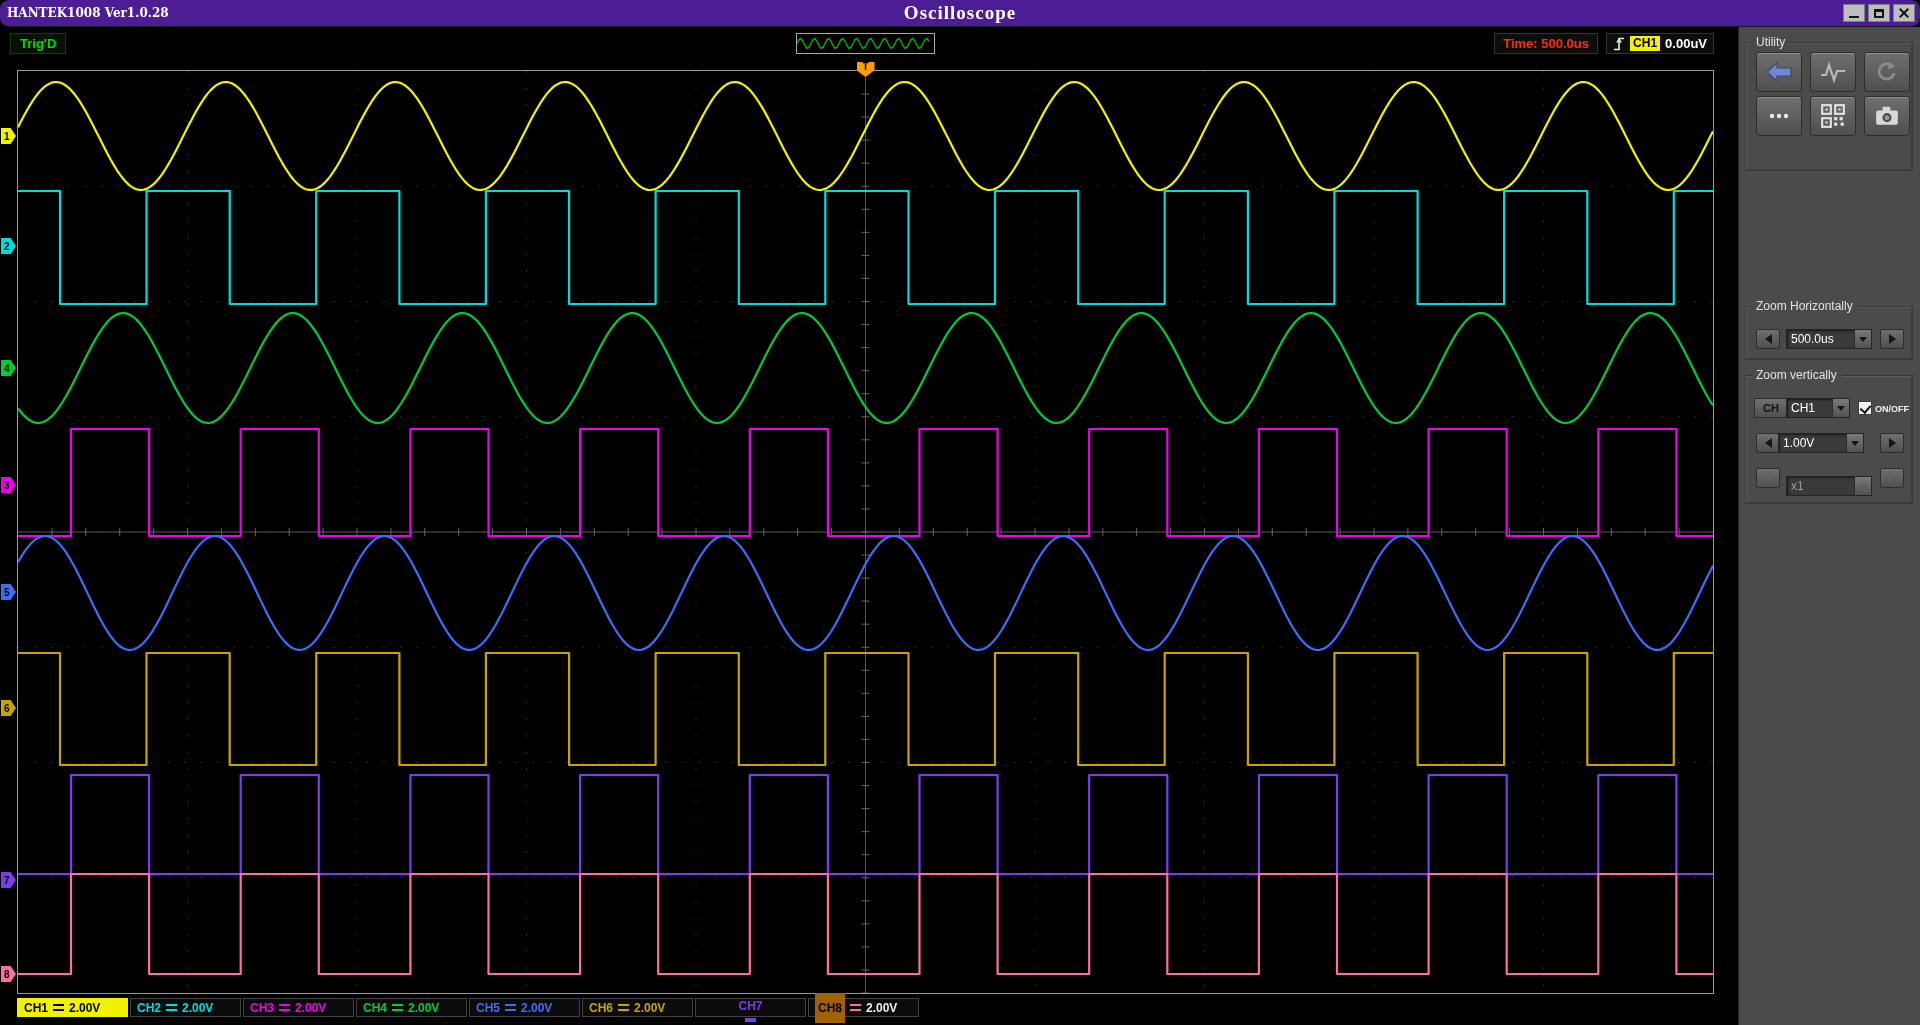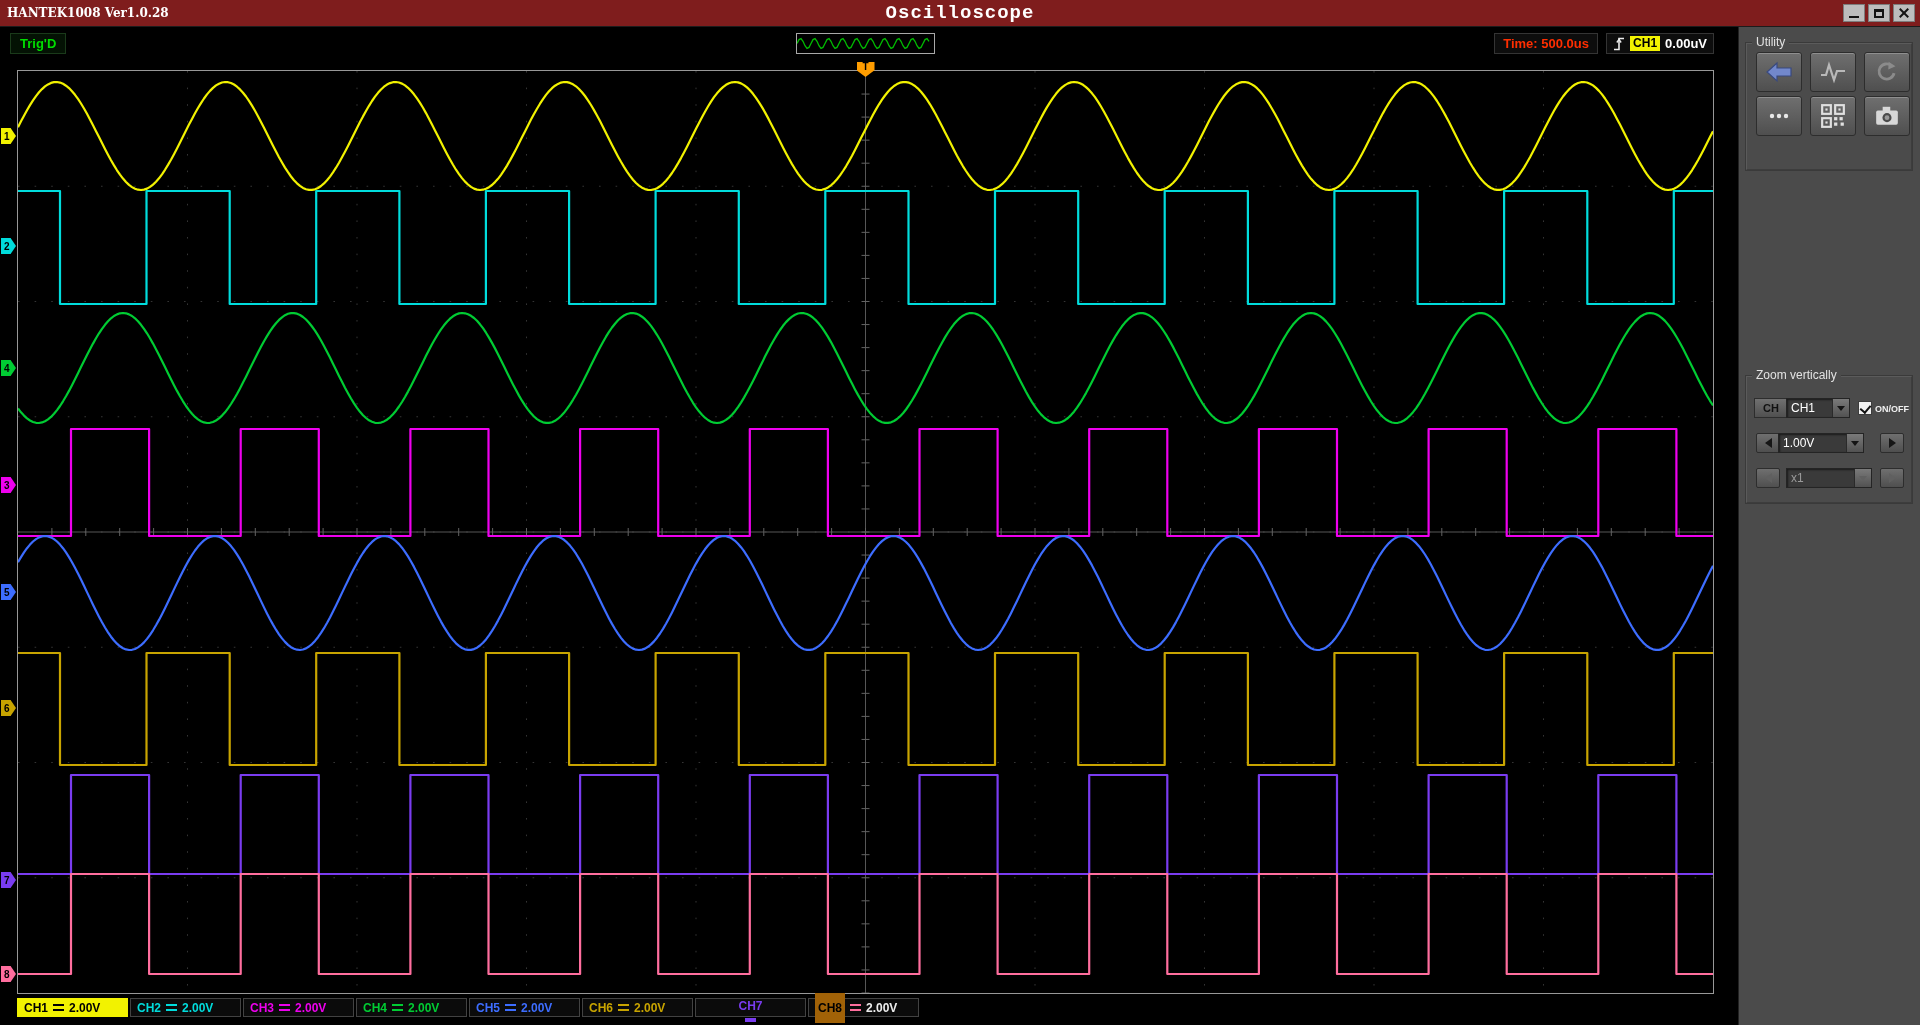--- a/index.html
+++ b/index.html
@@ -1,25 +1,25 @@
 <!DOCTYPE html>
 <html><head>
 <meta charset="utf-8">
 <style>
   * { box-sizing: border-box; margin: 0; padding: 0; }
   html,body { width:1920px; height:1025px; overflow:hidden; background:#000;
               font-family:"Liberation Sans",sans-serif; position:relative; }
 
   
   .titlebar { position:absolute; left:0; top:0; width:1920px; height:27px;
-              background:#7f1d1d; border-bottom:1px solid #1c1c1c; z-index:20; }
+              background:#4c1d95; border-bottom:1px solid #1c1c1c; z-index:20;border-radius:9px; }
   .app-version { position:absolute; left:7px; top:6px; color:#fff;
                  font-family:"DejaVu Serif",serif; font-weight:bold; font-size:12px; }
   .page-title { position:absolute; left:50%; transform:translateX(-50%); top:2px; color:#fff;
-                font-family:Liberation Mono, monospace; font-weight:bold; font-size:19px; letter-spacing:1px; }
+                font-family:Liberation Serif, serif; font-weight:bold; font-size:19px; letter-spacing:1px; }
   .winbtns { position:absolute; right:5px; top:4px; display:flex; gap:3px; }
   .winbtn { width:22px; height:18px; background:#bdbdbd; border:1px solid #7d7d7d;
             display:flex; align-items:center; justify-content:center; }
   .icon-min { width:10px; height:2px; background:#141414; margin-top:7px; }
   .icon-max { width:10px; height:9px; border:2px solid #141414; border-top-width:3px; }
   .icon-close { position:relative; width:12px; height:12px; }
   .icon-close::before,.icon-close::after { content:""; position:absolute; left:0; top:5px;
             width:12px; height:2px; background:#141414; }
   .icon-close::before { transform:rotate(45deg); }
   .icon-close::after  { transform:rotate(-45deg); }
@@ -106,21 +106,21 @@
 
   .zv-ch { position:absolute; left:8px; top:22px; width:34px; height:20px;
            background:linear-gradient(#707070,#505050); border:1px solid #2d2d2d;
            font-size:11px; color:#111; display:flex; align-items:center; justify-content:center; font-weight:bold; }
   .zv-combo-ch {left:40px; top:22px; width:64px}
   .zv-cb { position:absolute; left:112px; top:25px; width:14px; height:14px; background:#f0f0f0; border:1px solid #3d3d3d; }
   .zv-cb.checked::after { content:""; position:absolute; left:3px; top:1px; width:5px; height:8px;
                           border-right:2px solid #111; border-bottom:2px solid #111; transform:rotate(40deg); }
   .zv-onoff { position:absolute; left:129px; top:28px; font-size:9px; color:#f0f0f0; font-weight:bold; }
   .zv-left  {left:10px; top:57px} .zv-combo-v {left:32px; top:57px; width:86px} .zv-right {left:134px; top:57px}
-  .zv-left2 {left:10px; top:92px} .zv-combo-x {left:40px; top:92px; width:86px} .zv-right2{left:134px; top:92px}
+  .zv-left2 {left:10px; top:92px} .zv-combo-x {left:40px; top:100px; width:86px} .zv-right2{left:134px; top:92px}
 </style>
 </head>
 <body>
 
 <div class="titlebar">
   <span class="app-version">HANTEK1008 Ver1.0.28</span>
   <span class="page-title">Oscilloscope</span>
   <div class="winbtns">
     <div class="winbtn">
         <span class="icon-min"></span>
@@ -369,20 +369,29 @@
       <svg viewBox="0 0 24 24">
         <rect x="2" y="7" width="20" height="13" rx="1.5" fill="#d8d8d8"></rect>
         <rect x="8" y="3.5" width="7" height="5" fill="#d8d8d8"></rect>
         <circle cx="12" cy="13.5" r="4.2" fill="#4b4b4b"></circle>
           <circle cx="12" cy="13.5" r="2.2" fill="#9a9a9a"></circle>
       </svg>
     </div>
   </div>
 
 
+  <div class="group g-zh">
+    <span class="group-label">Zoom Horizontally</span>
+    <div class="arw left zh-left"></div>
+    <div class="combo zh-combo">
+      <span class="combo-val">500.0us</span>
+      <span class="combo-btn"></span>
+    </div>
+    <div class="arw right zh-right"></div>
+  </div>
 
   <div class="group g-zv">
     <span class="group-label">Zoom vertically</span>
     <div class="zv-ch">CH</div>
     <div class="combo zv-combo-ch">
       <span class="combo-val">CH1</span>
       <span class="combo-btn"></span>
     </div>
     <span class="zv-cb checked" id="onoff-cb"></span>
     <span class="zv-onoff">ON/OFF</span>

